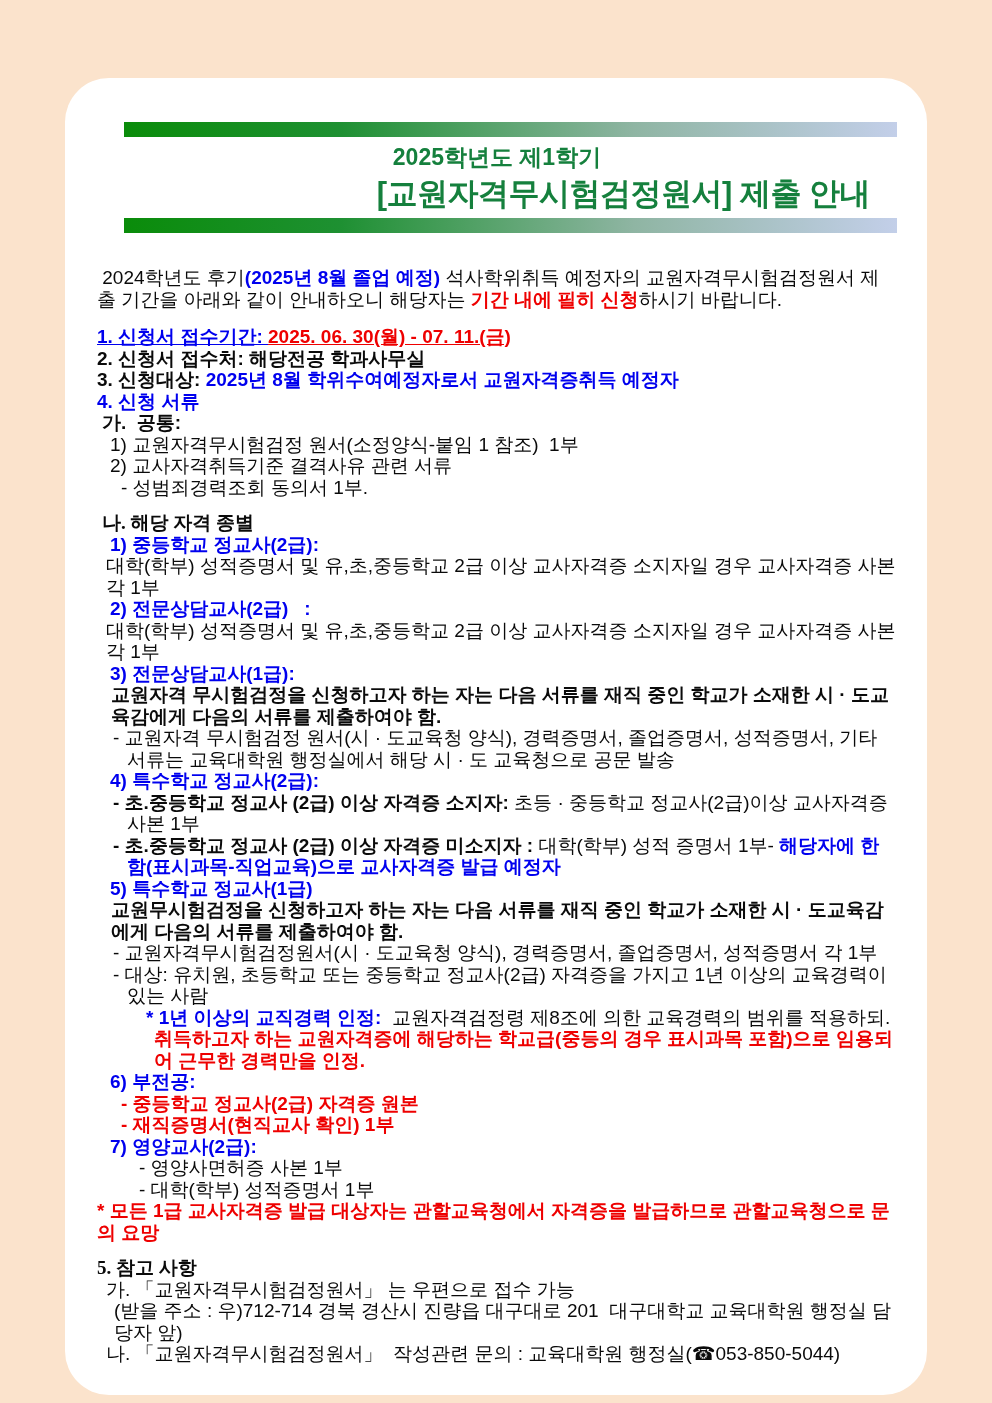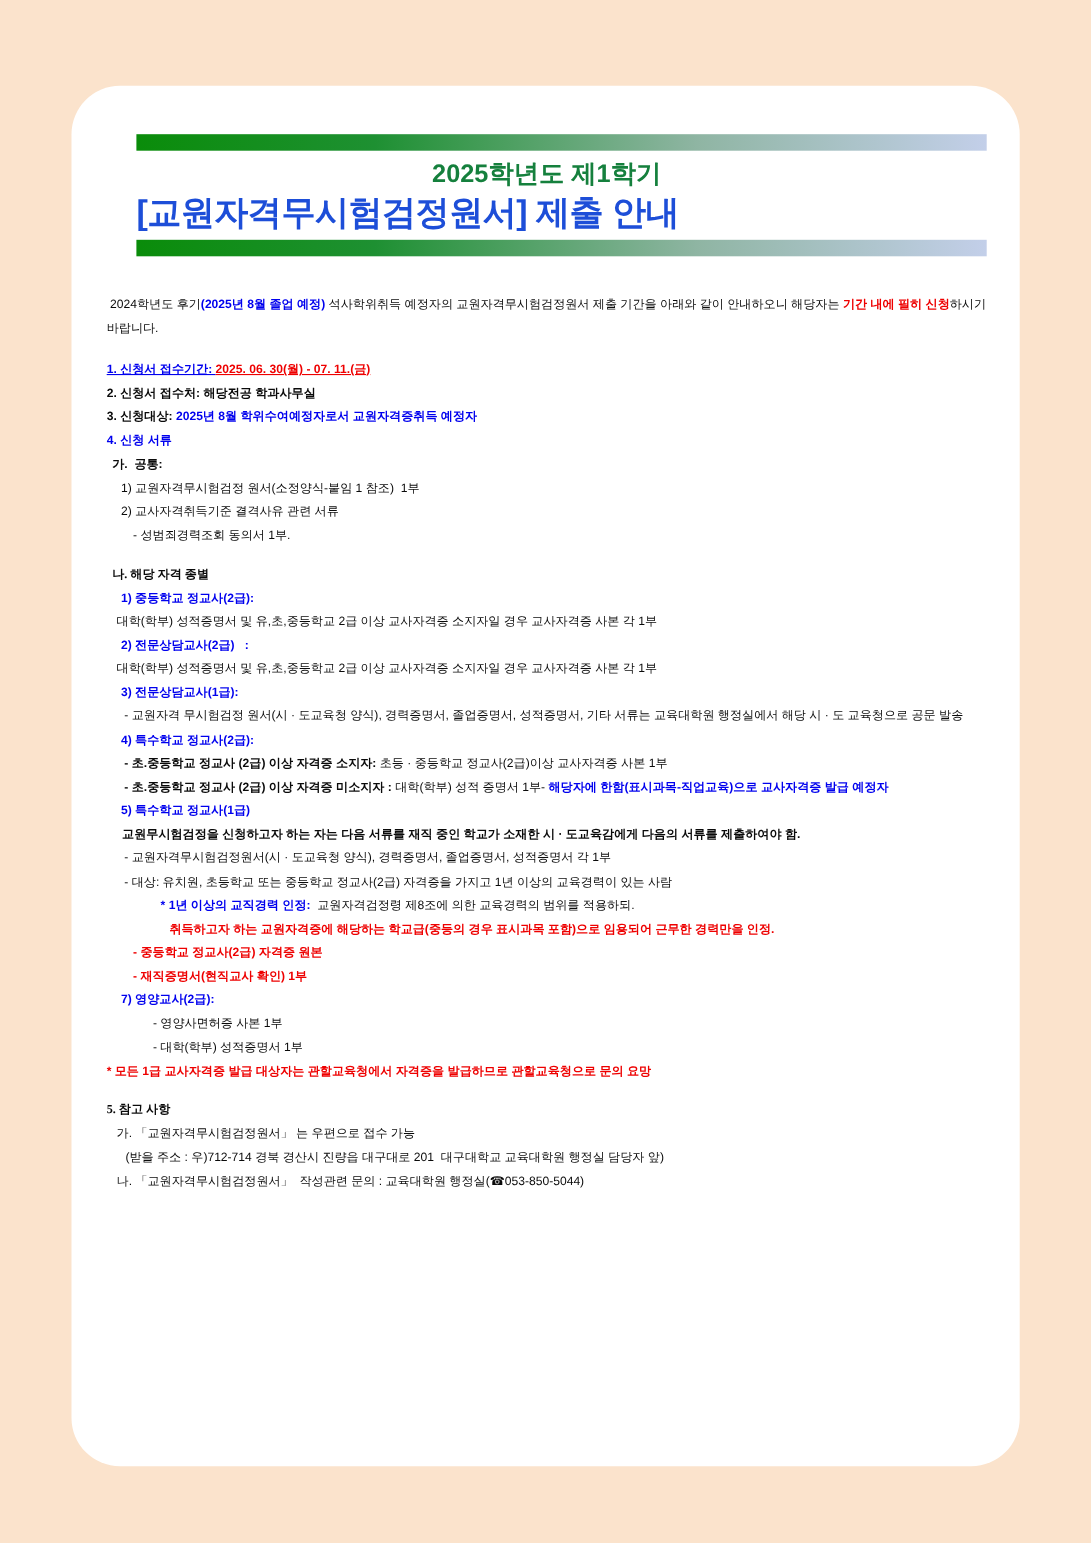--- a/index.html
+++ b/index.html
@@ -23,24 +23,24 @@
     height:15px;
     margin-left:27px;
     background:linear-gradient(90deg,#0A8C0A 0%,#1E9032 28%,#8FB5A3 66%,#C3CFE9 100%);
   }
   .header{margin-bottom:34px;}
   .term{
     text-align:center;color:#15803d;font-weight:bold;
     font-size:23px;line-height:32px;margin:4px 27px 0 27px;
   }
   .title{
-    text-align:left;color:#1d4ed8;font-weight:bold;
+    text-align:right;color:#15803d;font-weight:bold;
     font-size:31px;line-height:42px;margin:0 27px 3px 27px;letter-spacing:-0.5px;
   }
-  .doc{font-size:11px;line-height:21.5px;color:#0a0a0a;}
+  .doc{font-size:19px;line-height:21.5px;color:#0a0a0a;}
   .ln{white-space:pre-wrap;margin:0;}
   .b{font-weight:bold;}
   .blue{color:#0000EE;}
   .red{color:#EE0000;}
   .u{text-decoration:underline;}
   .intro{margin-bottom:16px;}
   .i0{padding-left:0;}
   .iga{padding-left:5px;}
   .in{padding-left:13px;}
   .ibody{padding-left:14px;}
@@ -81,32 +81,34 @@
 
     <div class="ln iga b gap-before">나. 해당 자격 종별</div>
 
     <div class="ln in b blue">1) 중등학교 정교사(2급):</div>
     <div class="ln ibody2">대학(학부) 성적증명서 및 유,초,중등학교 2급 이상 교사자격증 소지자일 경우 교사자격증 사본 각 1부</div>
 
     <div class="ln in b blue">2) 전문상담교사(2급)   :</div>
     <div class="ln ibody2">대학(학부) 성적증명서 및 유,초,중등학교 2급 이상 교사자격증 소지자일 경우 교사자격증 사본 각 1부</div>
 
     <div class="ln in b blue">3) 전문상담교사(1급):</div>
+    <div class="ln ibody b">교원자격 무시험검정을 신청하고자 하는 자는 다음 서류를 재직 중인 학교가 소재한 시 · 도교육감에게 다음의 서류를 제출하여야 함.</div>
     <div class="ln idash">- 교원자격 무시험검정 원서(시 · 도교육청 양식), 경력증명서, 졸업증명서, 성적증명서, 기타 서류는 교육대학원 행정실에서 해당 시 · 도 교육청으로 공문 발송</div>
 
     <div class="ln in b blue">4) 특수학교 정교사(2급):</div>
     <div class="ln idash"><span class="b">- 초.중등학교 정교사 (2급) 이상 자격증 소지자: </span><span>초등 · 중등학교 정교사(2급)이상 교사자격증 사본 1부</span></div>
     <div class="ln idash"><span class="b">- 초.중등학교 정교사 (2급) 이상 자격증 미소지자 : </span><span>대학(학부) 성적 증명서 1부- </span><span class="b blue">해당자에 한함(표시과목-직업교육)으로 교사자격증 발급 예정자</span></div>
 
     <div class="ln in b blue">5) 특수학교 정교사(1급)</div>
     <div class="ln ibody b">교원무시험검정을 신청하고자 하는 자는 다음 서류를 재직 중인 학교가 소재한 시 · 도교육감에게 다음의 서류를 제출하여야 함.</div>
     <div class="ln idash">- 교원자격무시험검정원서(시 · 도교육청 양식), 경력증명서, 졸업증명서, 성적증명서 각 1부</div>
     <div class="ln idash">- 대상: 유치원, 초등학교 또는 중등학교 정교사(2급) 자격증을 가지고 1년 이상의 교육경력이 있는 사람</div>
     <div class="ln inote"><span class="b blue">* 1년 이상의 교직경력 인정:</span><span>  교원자격검정령 제8조에 의한 교육경력의 범위를 적용하되.</span><br><span class="b red">취득하고자 하는 교원자격증에 해당하는 학교급(중등의 경우 표시과목 포함)으로 임용되어 근무한 경력만을 인정.</span></div>
 
+    <div class="ln in b blue">6) 부전공:</div>
     <div class="ln idashga b red">- 중등학교 정교사(2급) 자격증 원본</div>
     <div class="ln idashga b red">- 재직증명서(현직교사 확인) 1부</div>
 
     <div class="ln in b blue">7) 영양교사(2급):</div>
     <div class="ln idash2">- 영양사면허증 사본 1부</div>
     <div class="ln idash2">- 대학(학부) 성적증명서 1부</div>
 
     <div class="ln i0 b red">* 모든 1급 교사자격증 발급 대상자는 관할교육청에서 자격증을 발급하므로 관할교육청으로 문의 요망</div>
 
     <div class="ln i0 b gap-before">5. 참고 사항</div>

